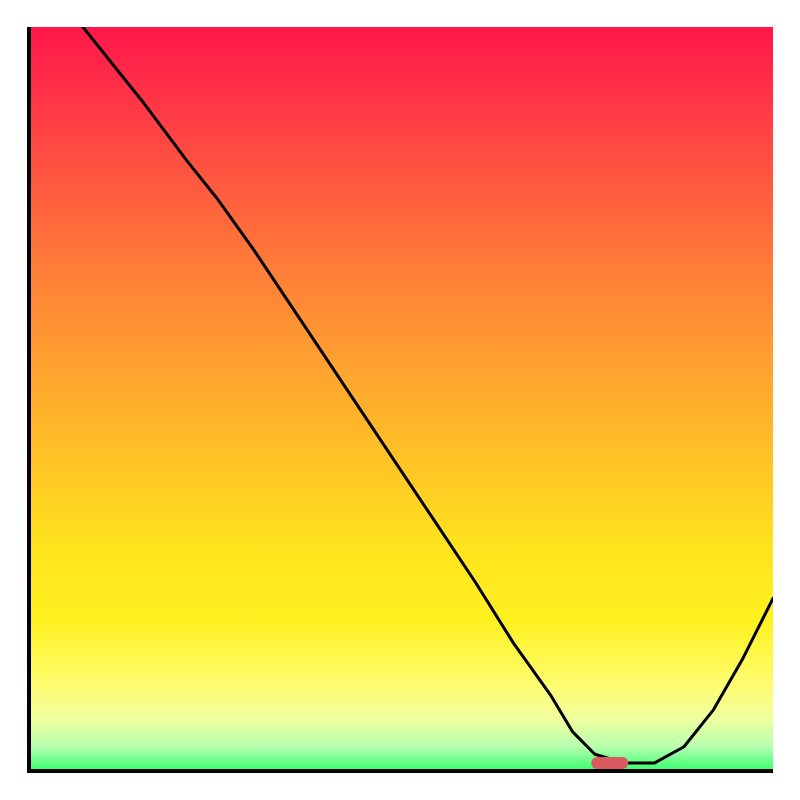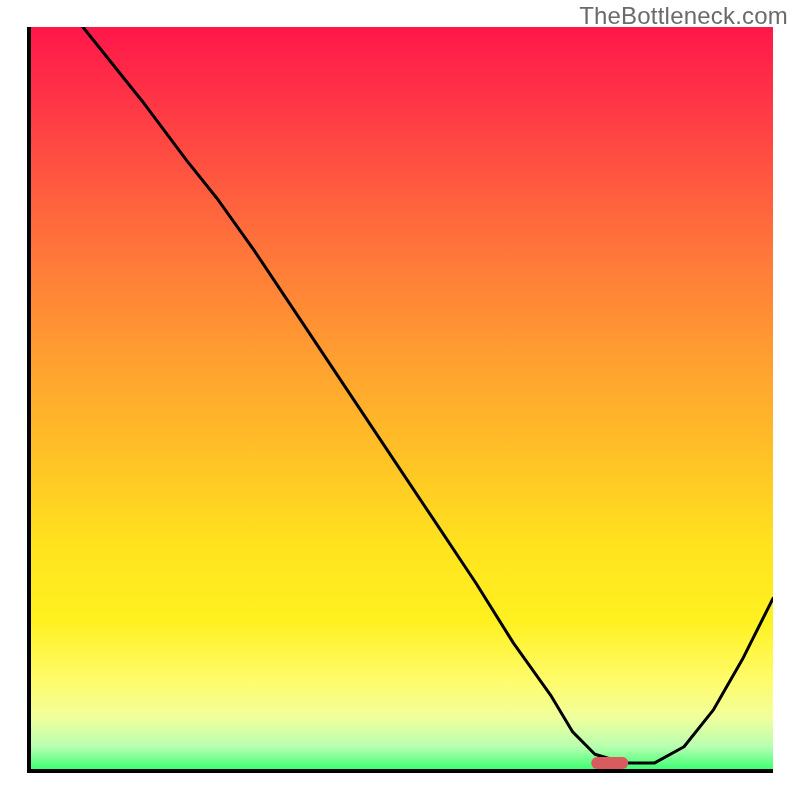--- a/index.html
+++ b/index.html
@@ -71,21 +71,20 @@
   }
   .marker {
     fill: #d95a5f;
   }
 </style>
 </head>
 <body>
 
 <div class="container">
 
-  <div class="watermark">TheBottleneck.com</div>
 
   <div class="plot-area">
     <div class="gradient-bg"></div>
     <svg class="overlay" viewBox="0 0 742 742" preserveAspectRatio="none">
       <path class="curve" d="M51.9 0.0 L111.3 74.2 L155.8 133.6 L185.5 170.7 L222.6 222.6 L282.0 311.6 L341.3 400.7 L400.7 489.7 L445.2 556.5 L482.3 615.9 L519.4 667.8 L541.7 704.9 L563.9 727.2 L593.6 736.1 L623.3 736.1 L653.0 719.7 L682.6 682.6 L712.3 630.7 L742.0 571.3"></path>
       <rect class="marker" x="560.2" y="730.1" width="37.1" height="11.9" rx="5.9" ry="5.9" fill="#d95a5f"></rect>
     </svg>
   </div>
 
 </div>

